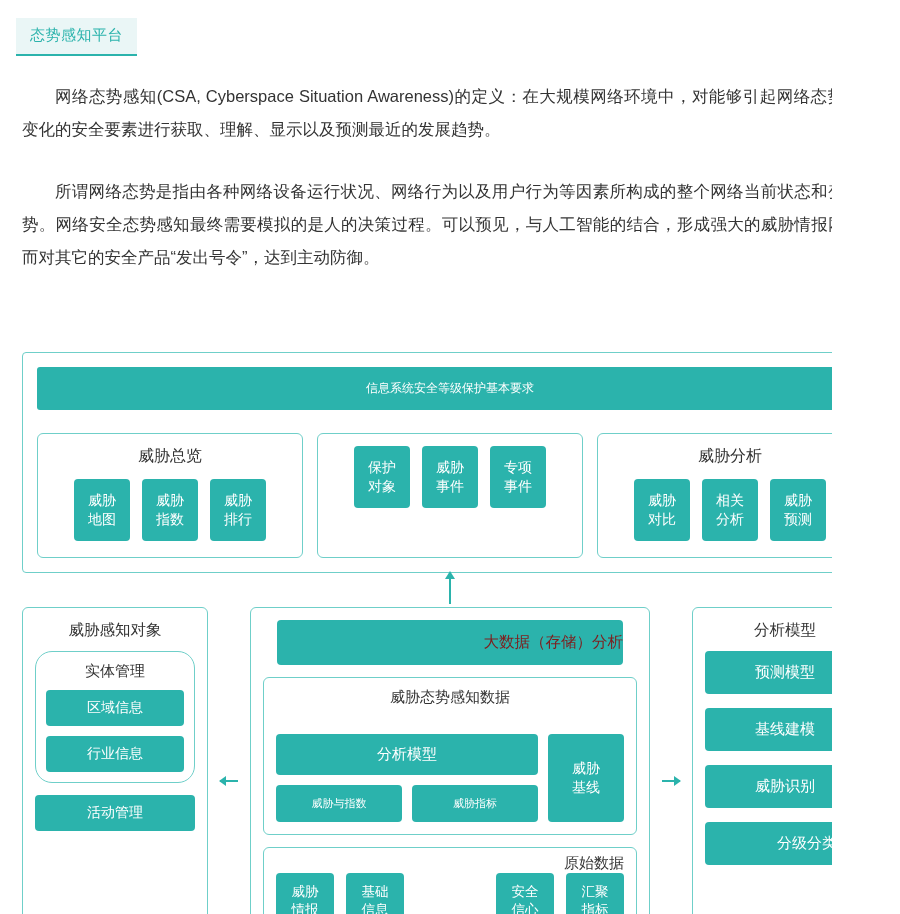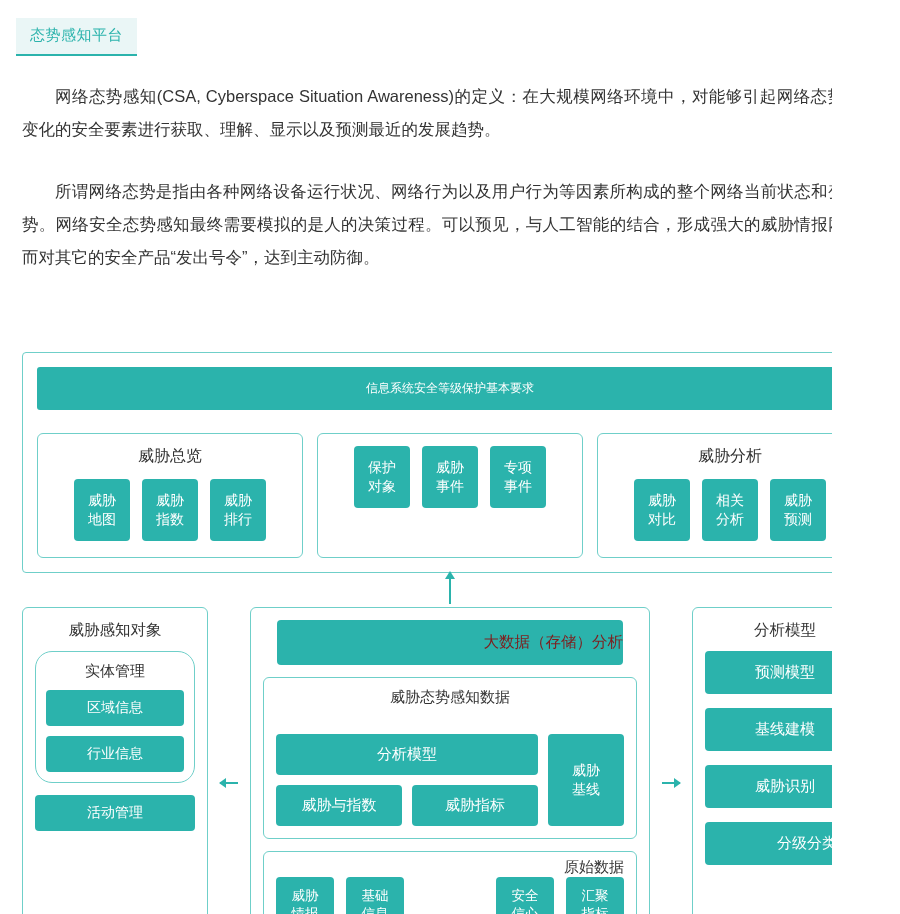--- a/index.html
+++ b/index.html
@@ -200,21 +200,21 @@
   .tsa-left { flex: 1; }
   .tsa-right { width: 76px; }
   .bar-wide {
     background: #2bb3ac; color: #fff; text-align: center;
     font-size: 15px; padding: 11px 0; border-radius: 4px;
     margin-bottom: 10px;
   }
   .bar-half-row { display: flex; gap: 10px; }
   .bar-half {
     flex: 1; background: #2bb3ac; color: #fff; text-align: center;
-    font-size: 15px; padding: 11px 0; border-radius: 4px;
+    font-size: 11px; padding: 11px 0; border-radius: 4px;
   }
   .bar-tall {
     background: #2bb3ac; color: #fff; text-align: center;
     font-size: 14px; line-height: 19px; border-radius: 4px;
     height: 100%;
     display: flex; flex-direction: column; align-items: center; justify-content: center;
   }
   .raw-box {
     border: 1.5px solid #6fcfc9;
     border-radius: 6px;

